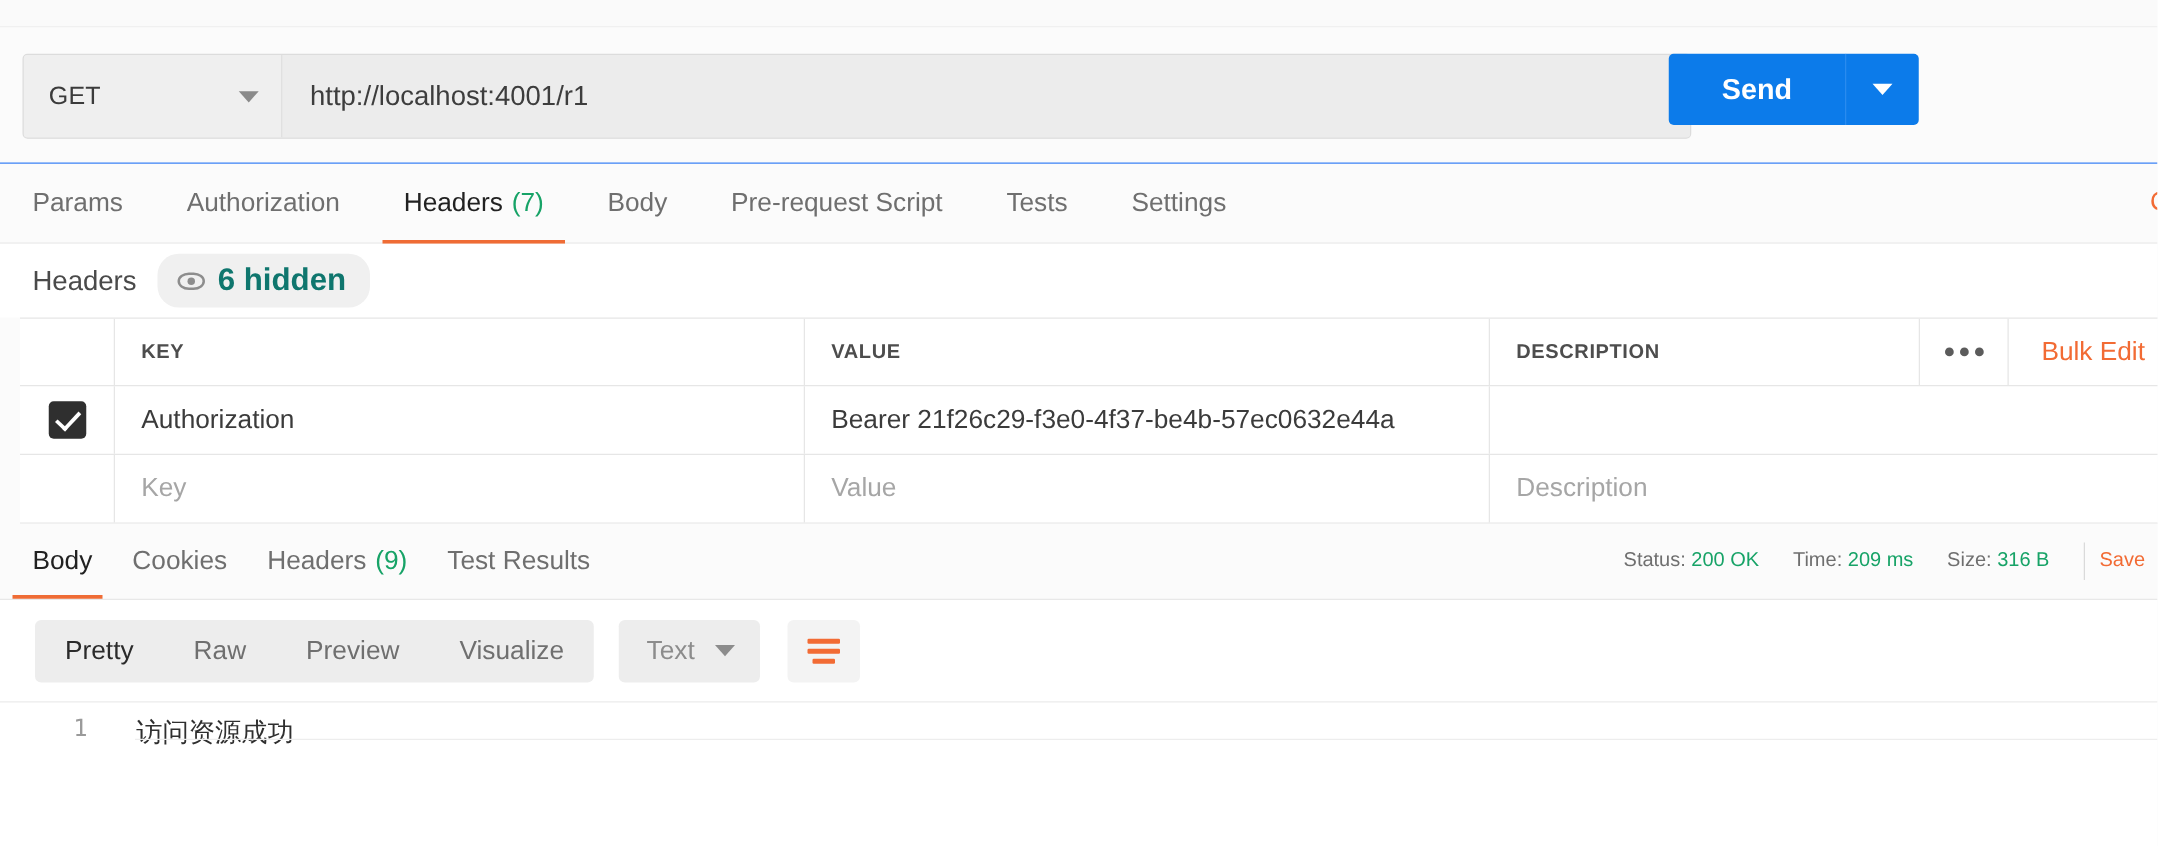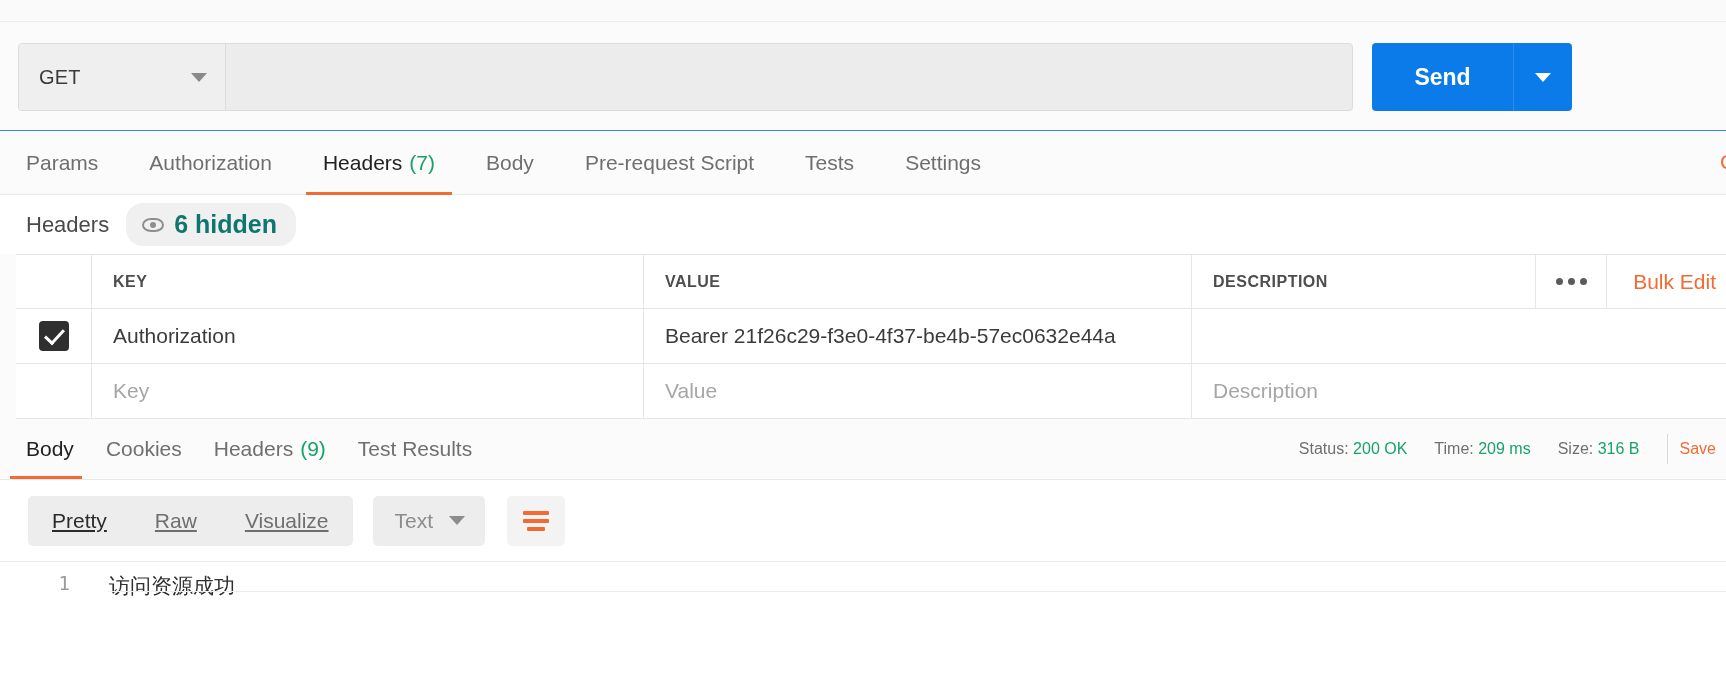--- a/index.html
+++ b/index.html
@@ -72,22 +72,22 @@
     background: #ececec;
     display: flex;
     align-items: center;
     padding-left: 22px;
     font-size: 22px;
     color: #3d3d3d;
     cursor: text;
   }
   .send-group {
     position: absolute;
-    top: 21px; left: 1372px;
-    width: 200px; height: 68px;
+    top: 21px; left: 1335px;
+    width: 200px; height: 57px;
     display: flex;
     border-radius: 4px;
     overflow: hidden;
     background: #0c7bea;
   }
   .send-btn {
     flex: 1;
     display: flex;
     align-items: center;
     justify-content: center;
@@ -368,21 +368,20 @@
     overflow: hidden;
   }
   .seg-item {
     padding: 0 24px;
     height: 52px;
     display: flex;
     align-items: center;
     font-size: 21px;
     color: #6f6f6f;
     cursor: pointer;
-    text-decoration: underline;
   }
   .seg-item.active { color: #2b2b2b; }
   .type-select {
     margin-left: 20px;
     height: 50px;
     background: #ededed;
     border-radius: 5px;
     display: flex;
     align-items: center;
     gap: 16px;
@@ -455,20 +454,21 @@
 
   <div class="top-strip"></div>
 
   <div class="url-bar">
 
     <div class="url-group">
       <div class="method-select">
         <span class="method-label">GET</span>
         <span class="caret-down"></span>
       </div>
+      <div class="url-input" title="Enter request URL">http://localhost:4001/r1</div>
     </div>
 
     <div class="send-group">
       <div class="send-btn">Send</div>
       <div class="send-caret">
         <i></i>
       </div>
     </div>
   </div>
 
@@ -593,20 +593,23 @@
 
   <div class="body-toolbar">
     <div class="seg">
       <div class="seg-item active">
         <span>Pretty</span>
       </div>
       <div class="seg-item">
         <span>Raw</span>
       </div>
       <div class="seg-item">
+        <span>Preview</span>
+      </div>
+      <div class="seg-item">
         <span>Visualize</span>
       </div>
     </div>
 
     <div class="type-select">
       <span class="type-label">Text</span>
       <span class="caret-down"></span>
     </div>
 
     <div class="wrap-btn">

